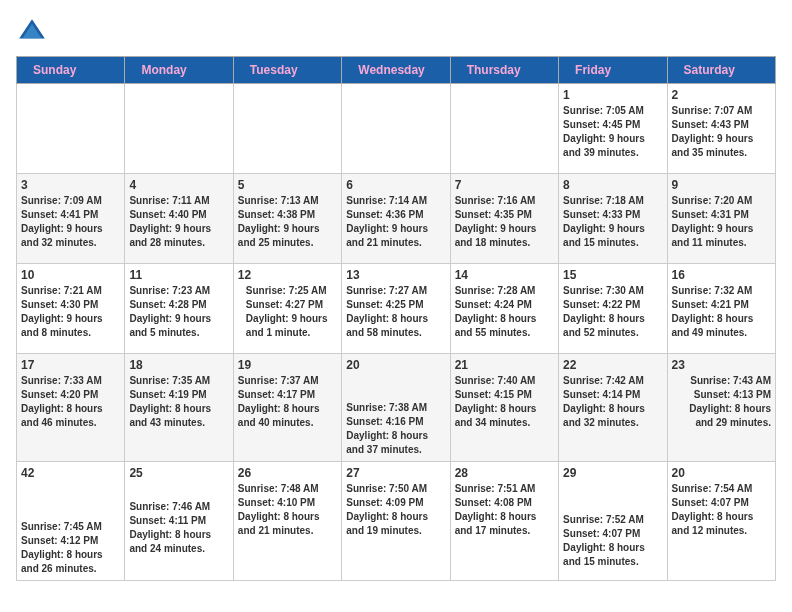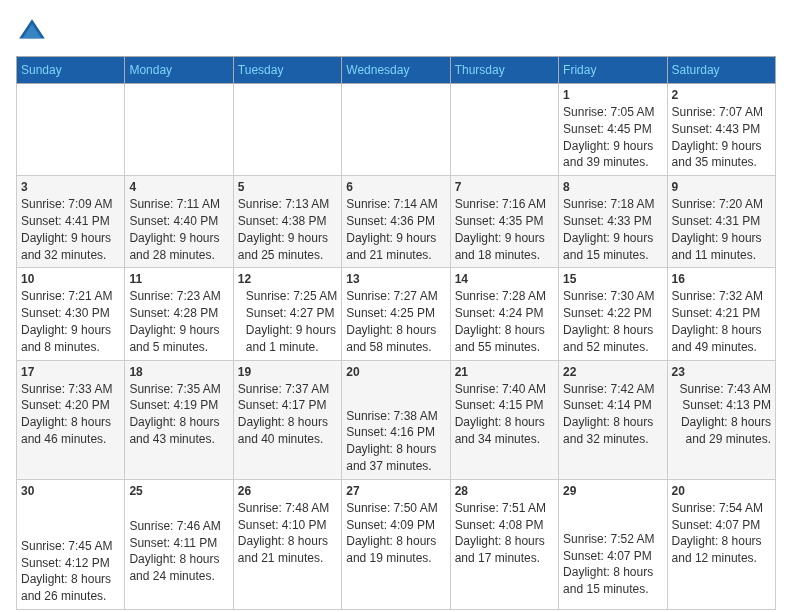--- a/index.html
+++ b/index.html
@@ -52,24 +52,24 @@
       font-size: 14px;
       color: #555;
     }
     .calendar {
       width: 100%;
       border-collapse: collapse;
       table-layout: fixed;
     }
     .calendar th {
       background: #1a5fa8;
-      color: #7dd3fc;
+      color: #f9a8d4;
       font-size: 12px;
-      font-weight: normal;
-      padding: 6px 4px;
+      font-weight: bold;
+      padding: 6px 16px;
       text-align: left;
       border: 1px solid #aaa;
     }
     .calendar td {
       vertical-align: top;
       border: 1px solid #ccc;
       padding: 4px;
       font-size: 10px;
       color: #333;
       height: 90px;
@@ -77,23 +77,24 @@
     }
     .calendar tr:nth-child(even) td {
       background: #f5f5f5;
     }
     .day-number {
       font-weight: bold;
       font-size: 12px;
       margin-bottom: 2px;
     }
     .day-info {
-      font-size: 12px;
+      font-size: 10px;
       line-height: 1.4;
       color: #333;
+      font-weight: bold;
     }
     .empty-cell {
       background: #fff !important;
     }
   </style>
 </head>
 <body>
 
 <div class="header">
   <div class="logo">
@@ -294,21 +295,21 @@
         <td>
           <div class="day-number">23</div>
           <div class="day-info" style="white-space: pre-line; text-align: right;">Sunrise: 7:43 AM
 Sunset: 4:13 PM
 Daylight: 8 hours
 and 29 minutes.</div>
         </td>
       </tr>
       <tr>
         <td>
-          <div class="day-number">30</div>
+          <div class="day-number">42</div>
           <div class="day-info" style="white-space: pre-line; margin-top: 40px;">Sunrise: 7:45 AM
 Sunset: 4:12 PM
 Daylight: 8 hours
 and 26 minutes.</div>
         </td>
         <td>
           <div class="day-number">25</div>
           <div class="day-info" style="white-space: pre-line; margin-top: 20px;">Sunrise: 7:46 AM
 Sunset: 4:11 PM
 Daylight: 8 hours

